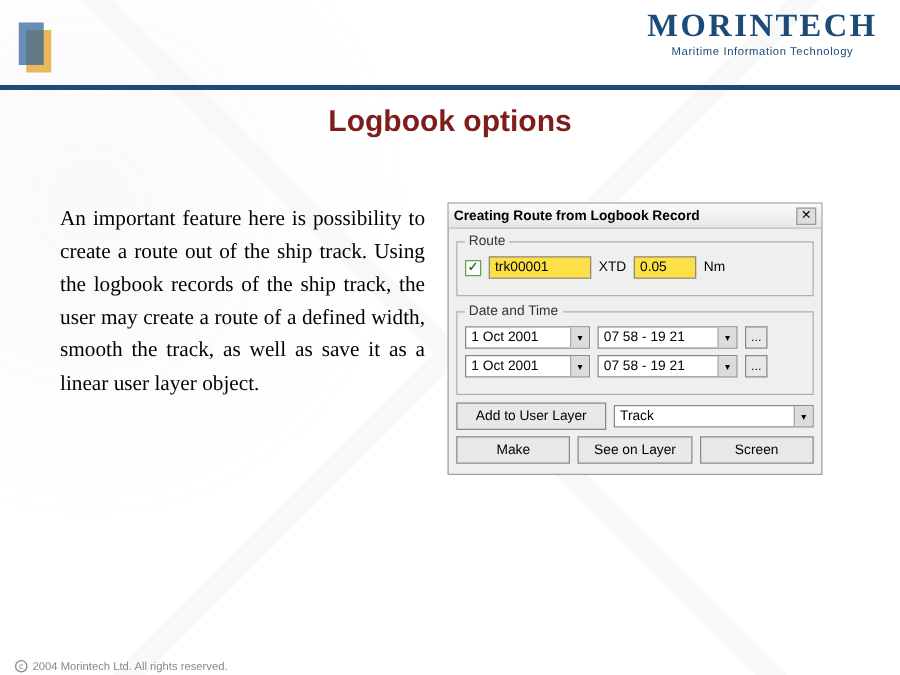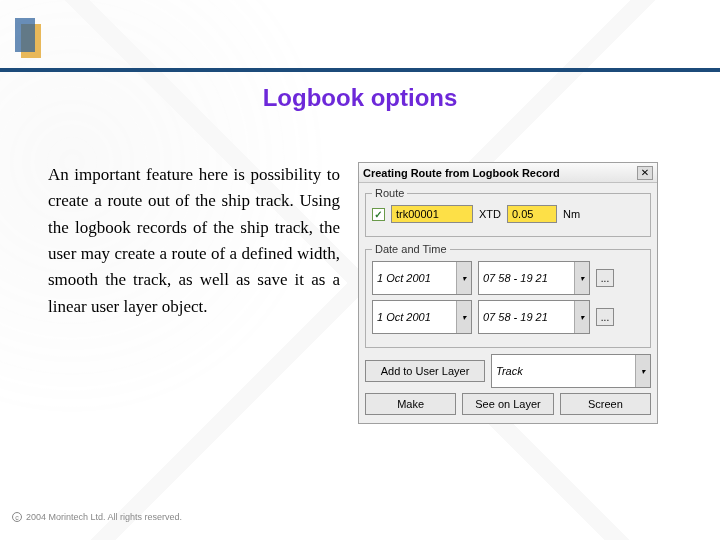--- a/index.html
+++ b/index.html
@@ -53,21 +53,21 @@
     font-size: 9px;
     color: #1c4b7a;
     letter-spacing: 0.5px;
   }
   .header-spacer { height: 58px; }
   .heading {
     text-align: center;
     font-family: Arial, sans-serif;
     font-size: 24px;
     font-weight: bold;
-    color: #6d28d9;
+    color: #7f1d1d;
     margin-top: 12px;
     position: relative;
   }
   .content {
     display: flex;
     gap: 18px;
     padding: 50px 25px 0 48px;
     position: relative;
   }
   .bodytext {
@@ -123,21 +123,21 @@
     background:#fde047;
     height:18px;
     padding:0 4px;
     font-size:11px;
     display:flex; align-items:center;
   }
   .lbl { font-size:11px; }
   .combo {
     display:flex; align-items:stretch;
     border:1px solid #8a8a8a; background:#fff;
-    height:34px; font-size:11px;font-style:italic;
+    height:18px; font-size:11px;
   }
   .combo span { flex:1; padding:0 4px; display:flex; align-items:center; }
   .combo .arrow {
     width:15px; background:#dcdcdc; border-left:1px solid #aaa;
     display:flex; align-items:center; justify-content:center; font-size:8px;
   }
   .ellipsis-btn {
     width:18px; height:18px;
     border:1px solid #8a8a8a; background:#e8e8e8;
     display:flex; align-items:center; justify-content:center;
@@ -146,38 +146,42 @@
   .btn {
     border:1px solid #8a8a8a; background:#e8e8e8;
     height:22px; padding:0 8px;
     display:flex; align-items:center; justify-content:center;
     font-size:11px;
   }
   .btnrow { display:flex; gap:6px; margin-top:4px; }
   .btnrow .btn { flex:1; }
   .footer {
     position:absolute;
-    bottom:18px; left:12px;
+    bottom:2px; left:12px;
     font-size:9px; color:#888;
     display:flex; align-items:center; gap:4px;
   }
   .footer .c {
     width:10px; height:10px; border:1px solid #888; border-radius:50%;
     font-size:7px; display:flex; align-items:center; justify-content:center;
   }
 </style>
 </head>
 <body>
 
 <div class="bg-compass"></div>
 
 <div class="header">
   <div class="logo-left">
     <div class="logo-rect1"></div>
     <div class="logo-rect2"></div>
+  </div>
+  <div class="logo-right">
+    <div class="logo-text">MORINTECH</div>
+    <div class="logo-sub">Maritime Information Technology</div>
   </div>
   <div class="header-spacer"></div>
 </div>
 
 <div class="heading">Logbook options</div>
 
 <div class="content">
   <div class="bodytext">An important feature here is possibility to create a route out of the ship track. Using the logbook records of the ship track, the user may create a route of a defined width, smooth the track, as well as save it as a linear user layer object.</div>
 
   <div class="dialog">

